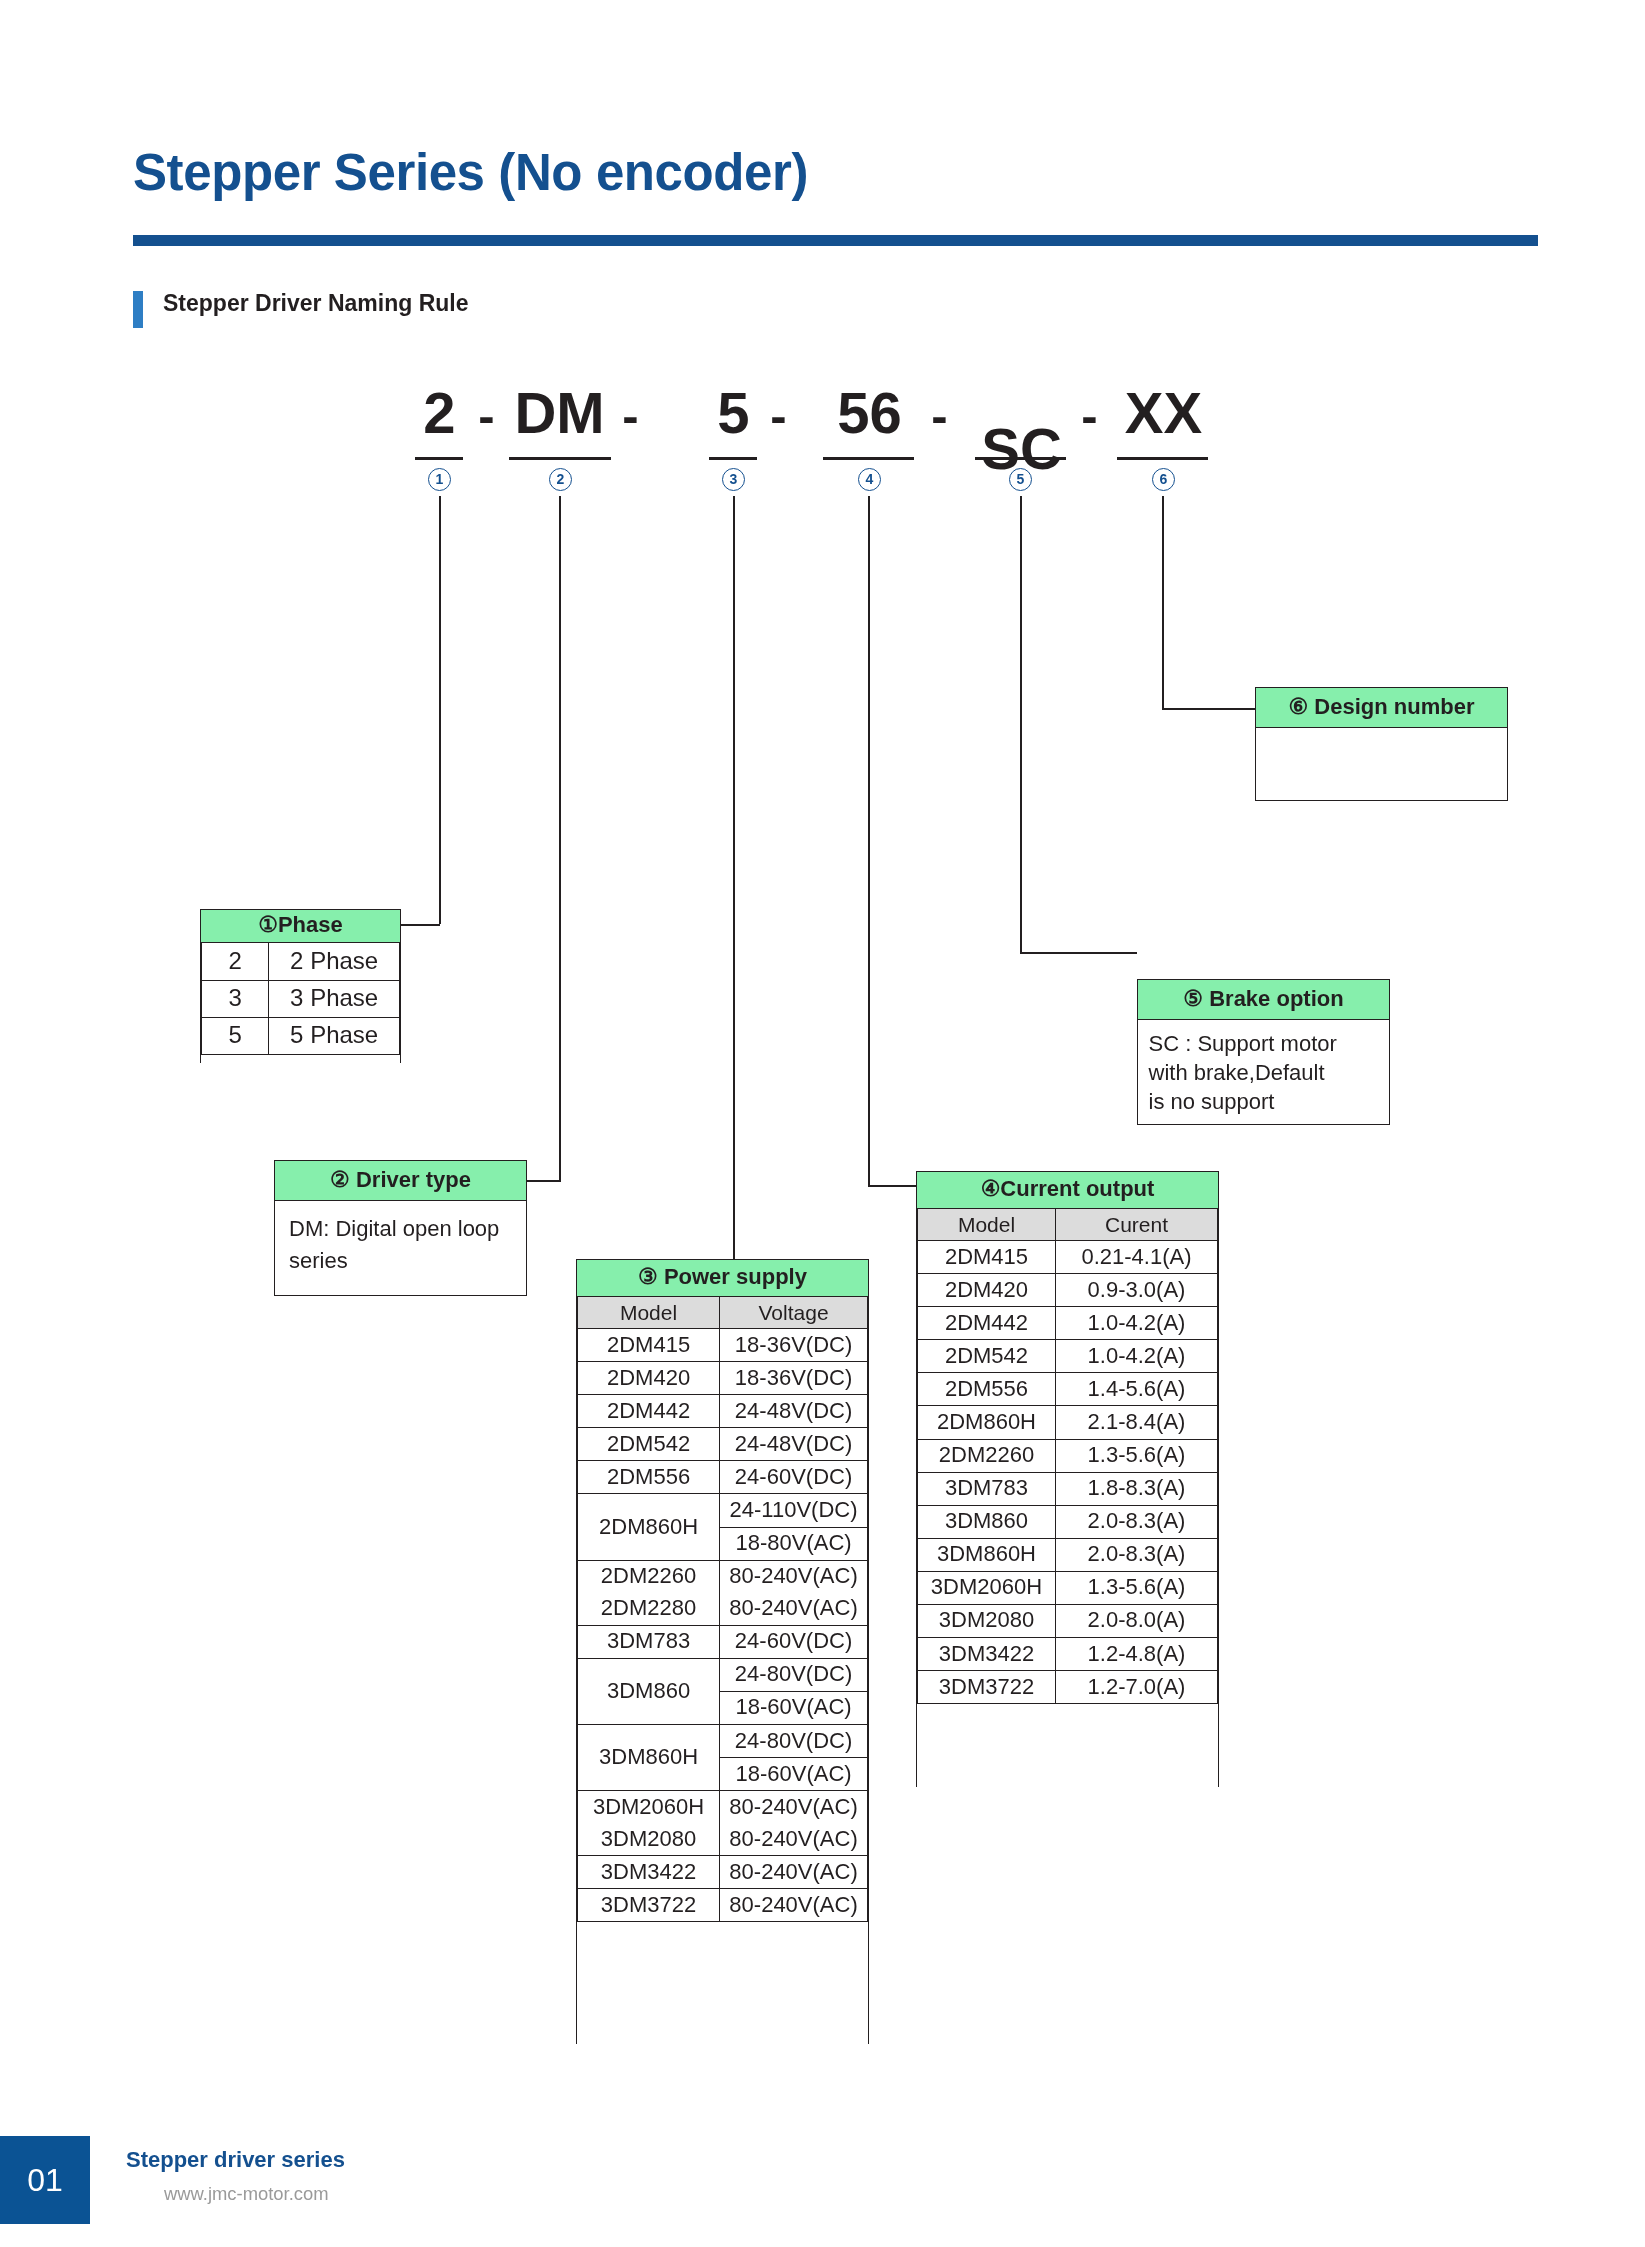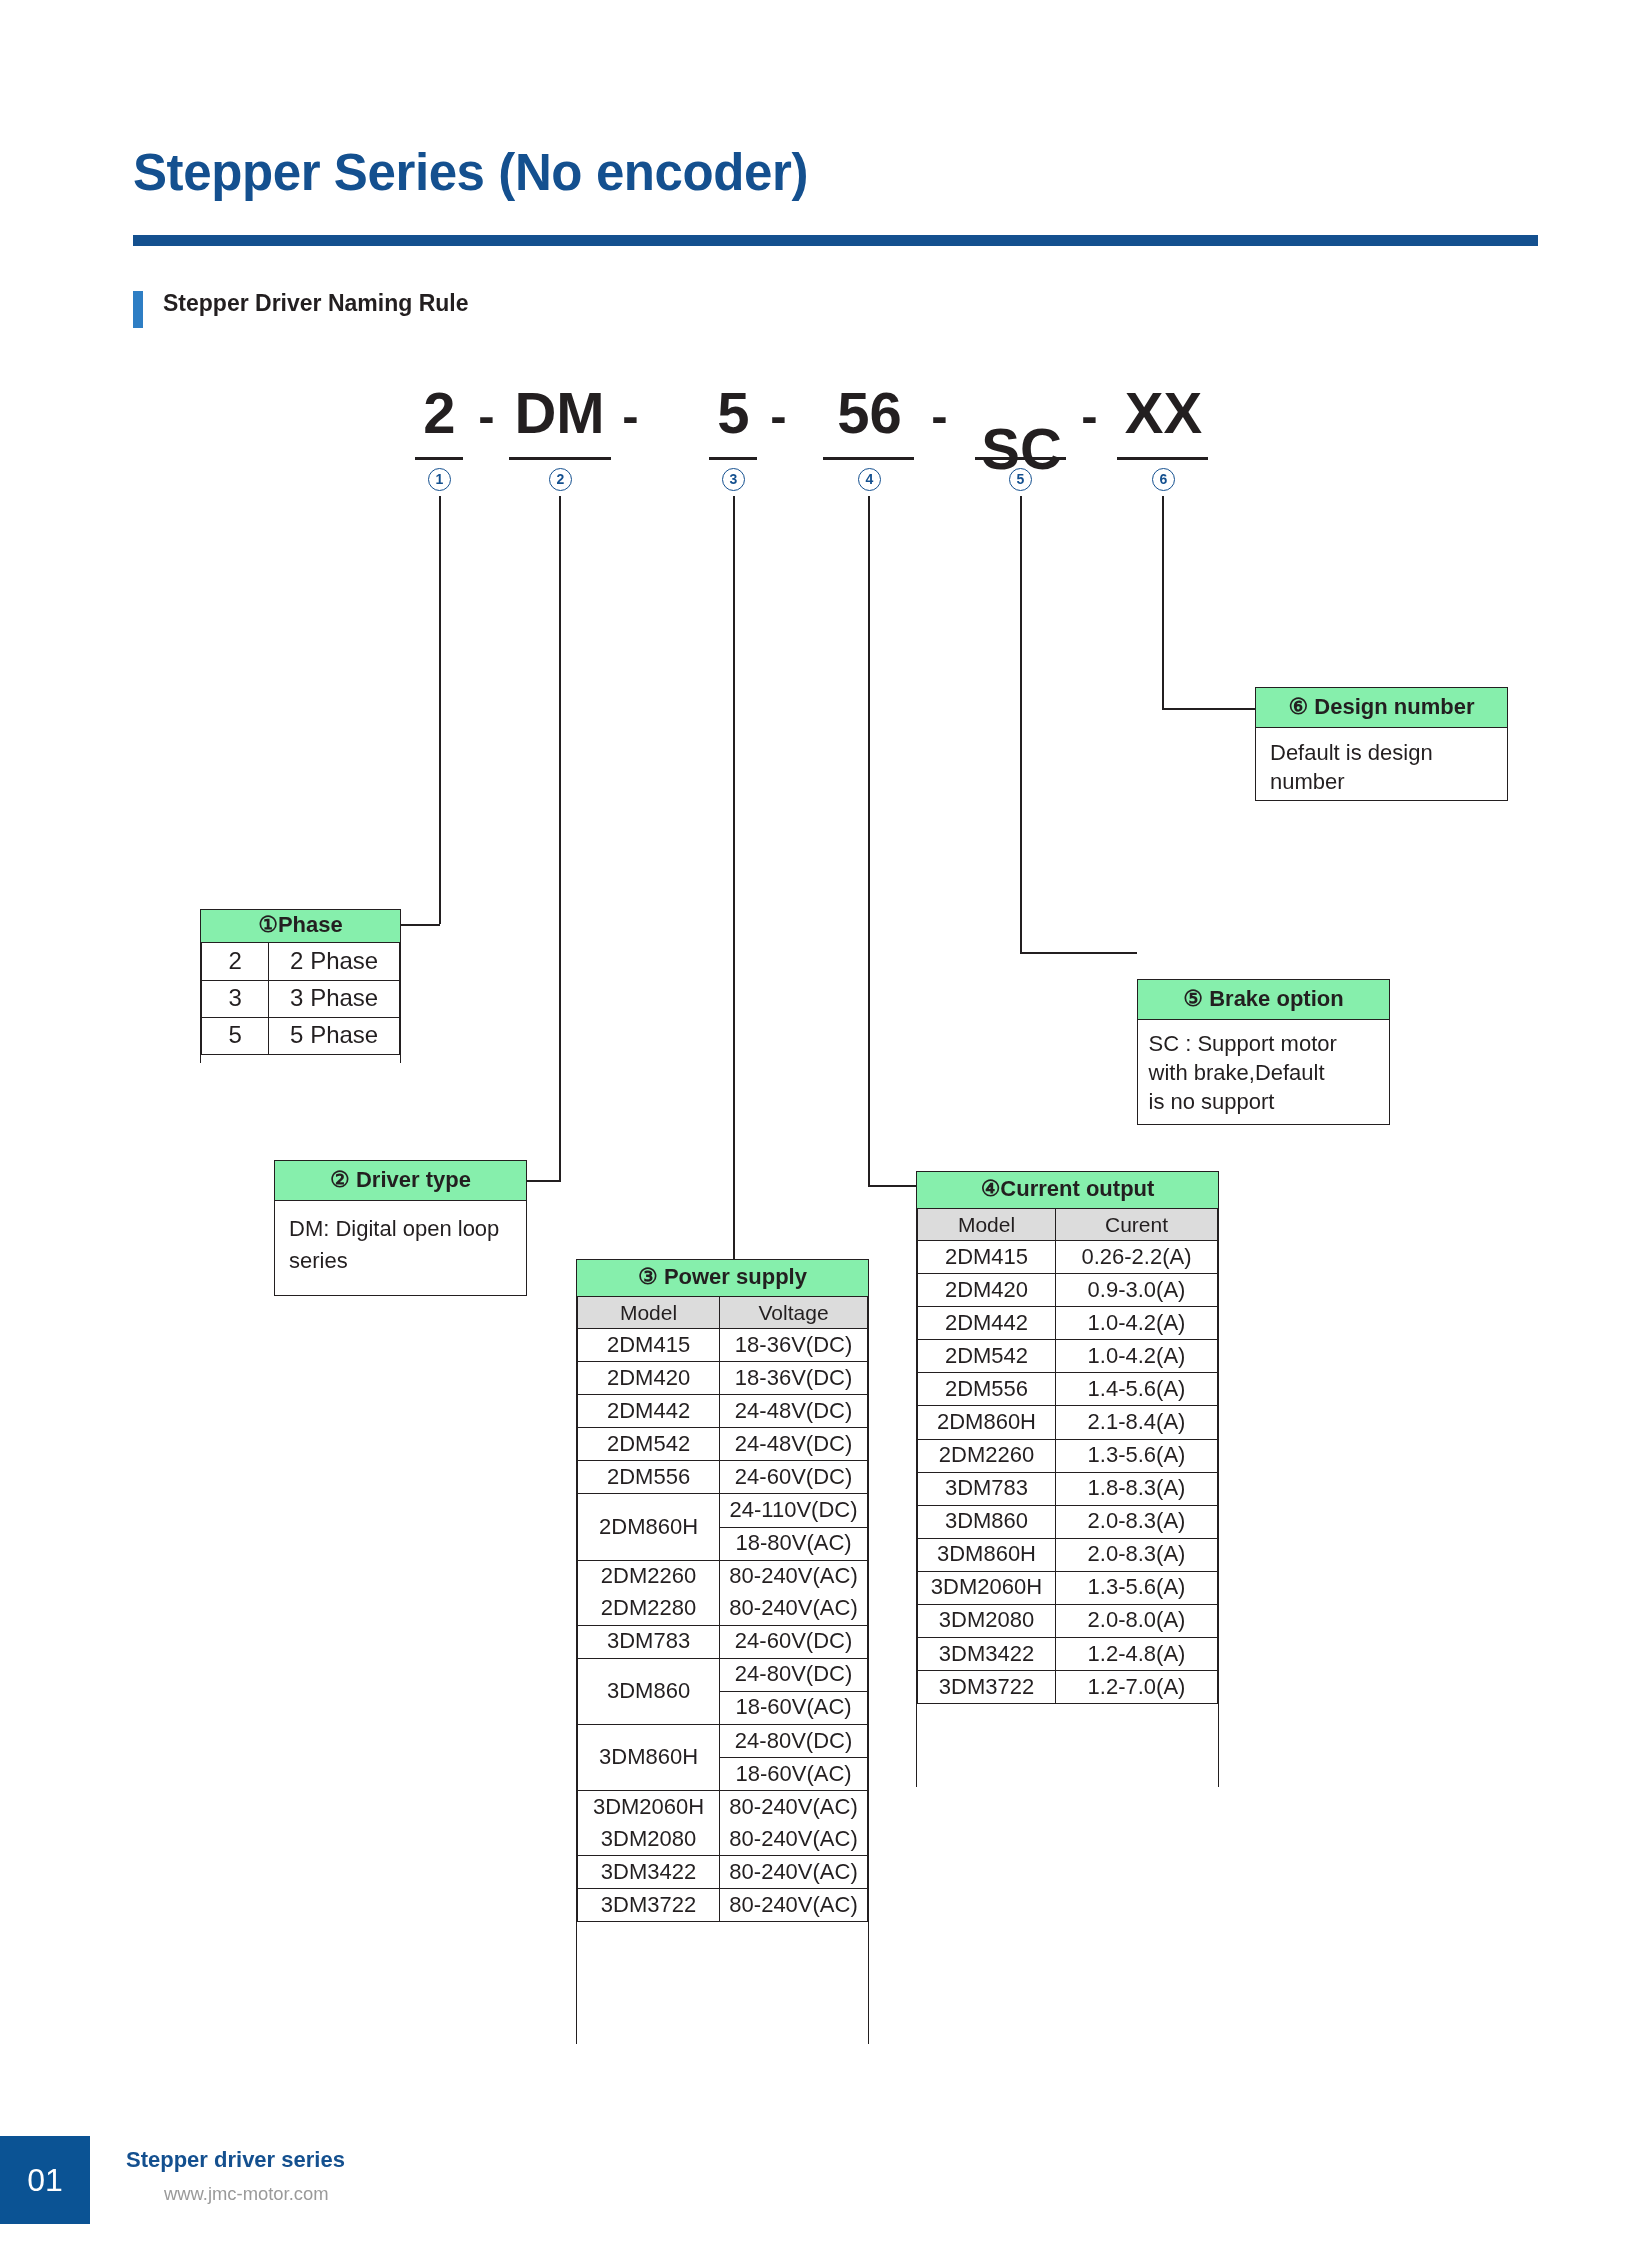--- a/index.html
+++ b/index.html
@@ -243,21 +243,20 @@
 <div class="lead-h" style="left:868px;top:1185px;width:49px;"></div>
 
 <div class="lead-v" style="left:1020px;top:496px;height:458px;"></div>
 <div class="lead-h" style="left:1020px;top:952px;width:117px;"></div>
 
 <div class="lead-v" style="left:1162px;top:496px;height:213px;"></div>
 <div class="lead-h" style="left:1162px;top:708px;width:95px;"></div>
 
 <div class="info-box" style="left:1255px;top:687px;width:253px;height:114px;">
   <div class="box-head">⑥ Design number</div>
-  <div class="box-body">Default is design number</div>
 </div>
 
 <div class="info-box" style="left:200px;top:909px;width:201px;height:154px;border-bottom:none;">
   <div class="box-head" style="padding:4.4px 3.5px 6.1px 3.5px;">①Phase</div>
   <table class="dtable" id="phase-table">
     <tbody>
       <tr>
         <td class="col-a nb">2</td>
         <td class="nb">2 Phase</td>
       </tr>
@@ -292,21 +291,21 @@
   <table class="dtable">
     <thead>
       <tr>
         <th class="nb" style="width:46%">Model</th>
         <th class="nb">Curent</th>
       </tr>
     </thead>
     <tbody>
       <tr>
           <td>2DM415</td>
-          <td>0.26-2.2(A)</td>
+          <td>0.21-4.1(A)</td>
         </tr>
       <tr>
           <td>2DM420</td>
           <td>0.9-3.0(A)</td>
         </tr>
       <tr>
           <td>2DM442</td>
           <td>1.0-4.2(A)</td>
         </tr>
       <tr>

